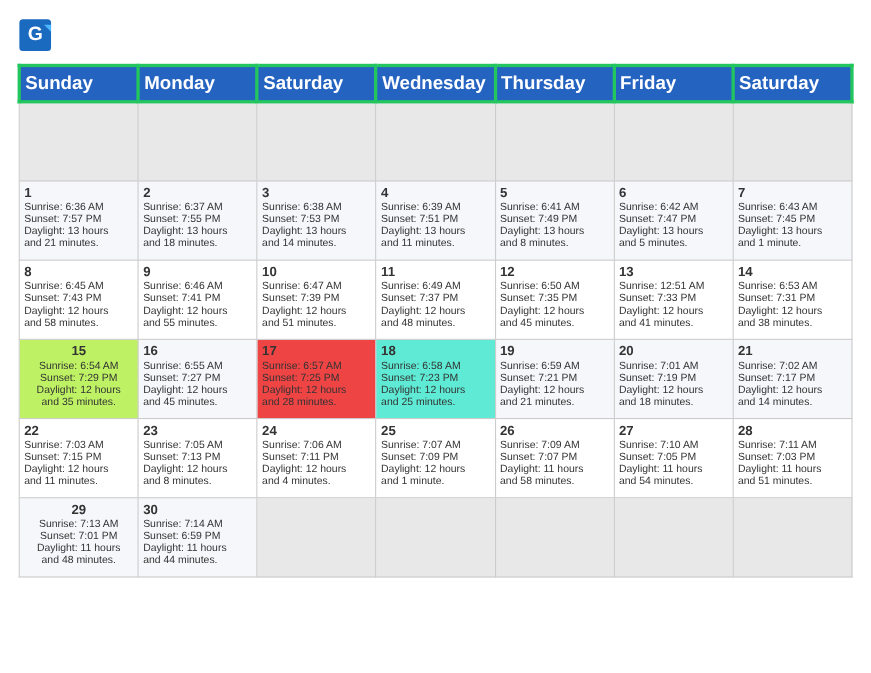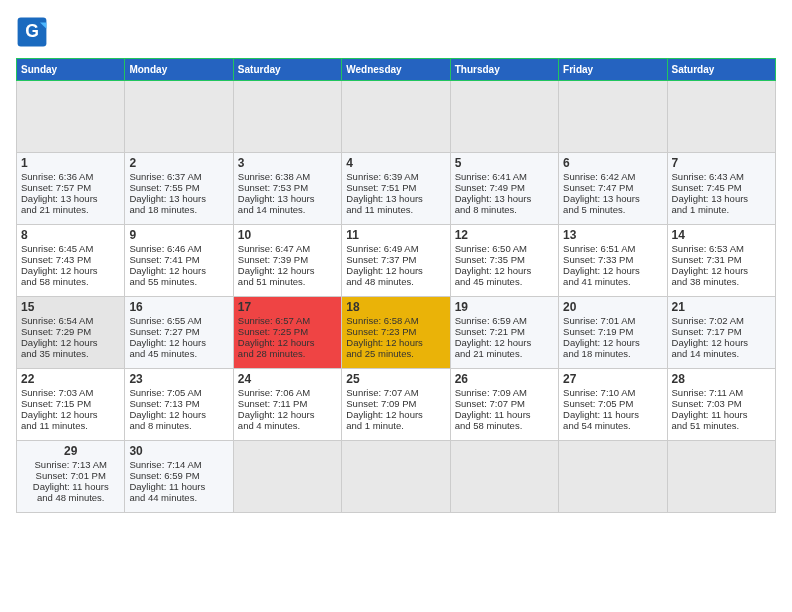--- a/index.html
+++ b/index.html
@@ -42,25 +42,25 @@
       color: #555;
     }
     table {
       width: 100%;
       border-collapse: collapse;
       table-layout: fixed;
     }
     th {
       background-color: #2563c0;
       color: #fff;
-      font-size: 10px;
+      font-size: 17px;
       font-weight: bold;
       padding: 5px 4px;
       text-align: left;
-      border: 1px solid #22c55e;
+      border: 3px solid #22c55e;
     }
     td {
       border: 1px solid #ccc;
       vertical-align: top;
       padding: 3px 4px;
       font-size: 9.5px;
       color: #333;
       height: 72px;
       background: #fff;
     }
@@ -203,56 +203,56 @@
           </td>
           <td>
             <span class="day-num">12</span>
             <div>Sunrise: 6:50 AM</div>
             <div>Sunset: 7:35 PM</div>
             <div>Daylight: 12 hours</div>
             <div>and 45 minutes.</div>
           </td>
           <td>
             <span class="day-num">13</span>
-            <div>Sunrise: 6:51 AM</div>
+            <div>Sunrise: 12:51 AM</div>
             <div>Sunset: 7:33 PM</div>
             <div>Daylight: 12 hours</div>
             <div>and 41 minutes.</div>
           </td>
           <td>
             <span class="day-num">14</span>
             <div>Sunrise: 6:53 AM</div>
             <div>Sunset: 7:31 PM</div>
             <div>Daylight: 12 hours</div>
             <div>and 38 minutes.</div>
           </td>
         </tr>
         <tr>
-          <td style="background: #e5e5e5;">
+          <td style="background: #bef264; text-align: center;">
             <span class="day-num">15</span>
             <div>Sunrise: 6:54 AM</div>
             <div>Sunset: 7:29 PM</div>
             <div>Daylight: 12 hours</div>
             <div>and 35 minutes.</div>
           </td>
           <td style="background: rgb(245, 247, 250); margin-left: 24px;">
             <span class="day-num">16</span>
             <div>Sunrise: 6:55 AM</div>
             <div>Sunset: 7:27 PM</div>
             <div>Daylight: 12 hours</div>
             <div>and 45 minutes.</div>
           </td>
           <td style="background: #ef4444;">
             <span class="day-num">17</span>
             <div>Sunrise: 6:57 AM</div>
             <div>Sunset: 7:25 PM</div>
             <div>Daylight: 12 hours</div>
             <div>and 28 minutes.</div>
           </td>
-          <td style="background: #eab308;">
+          <td style="background: #5eead4;">
             <span class="day-num">18</span>
             <div>Sunrise: 6:58 AM</div>
             <div>Sunset: 7:23 PM</div>
             <div>Daylight: 12 hours</div>
             <div>and 25 minutes.</div>
           </td>
           <td style="background: rgb(245, 247, 250);">
             <span class="day-num">19</span>
             <div>Sunrise: 6:59 AM</div>
             <div>Sunset: 7:21 PM</div>

